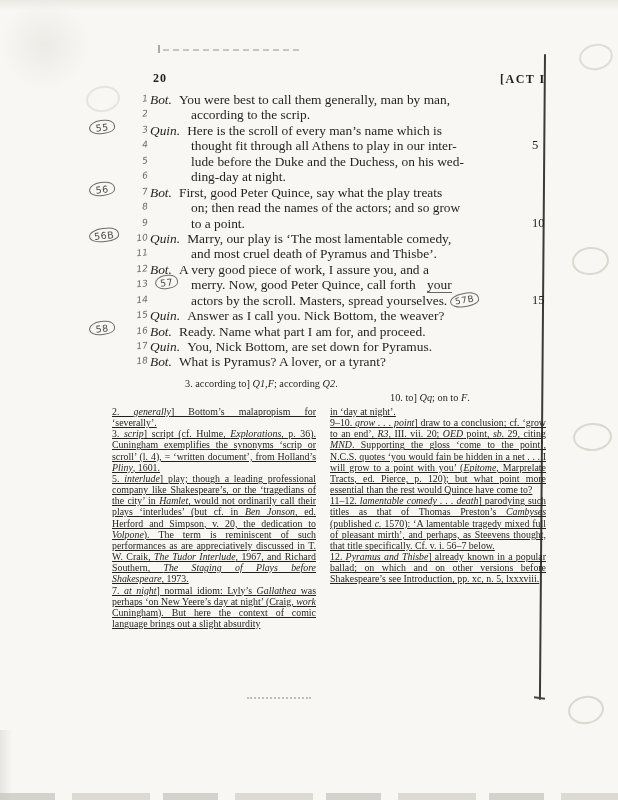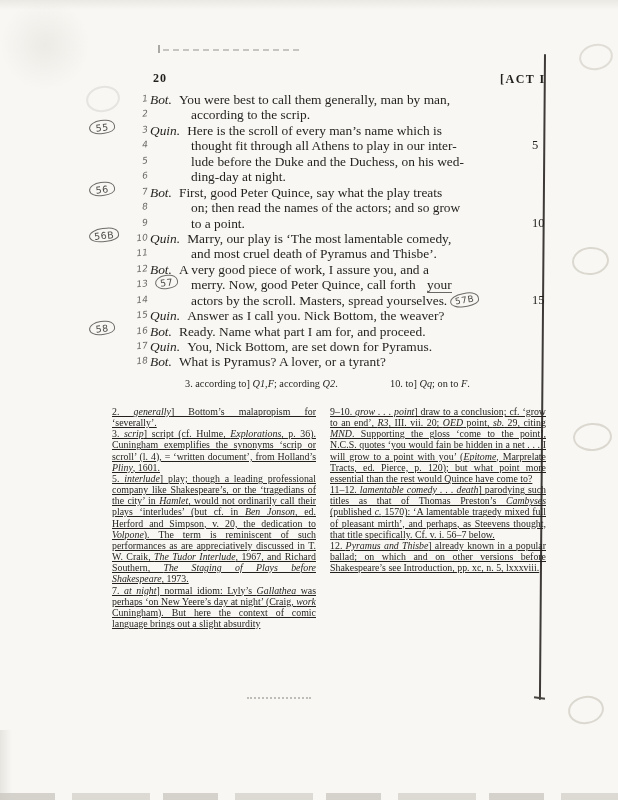--- a/index.html
+++ b/index.html
@@ -52,21 +52,21 @@
   .mcircle{position:absolute;left:-61px;top:-3px;min-width:16px;text-align:center;transform:rotate(-6deg);}
   .ecircle{position:absolute;left:-64px;top:-6px;width:30px;height:22px;
     border:2.5px solid rgba(150,145,136,.18);border-radius:50%;transform:rotate(-10deg);}
   .precirc{position:absolute;left:5px;top:-2px;transform:rotate(-7deg);}
   .postcirc{margin-left:3px;transform:rotate(-9deg);vertical-align:top;font-size:9px;}
   .uword{border-bottom:1.3px solid #6a6762;margin-left:8px;}
 
   
   .collation{position:absolute;top:378px;left:0;width:618px;font-size:10.3px;}
   .coll1{position:absolute;left:185px;white-space:nowrap;}
-  .coll2{position:absolute;left:390px;white-space:nowrap;}
+  .coll2{position:absolute;left:390px;white-space:nowrap;margin-top:14px;}
 
   
   .col{position:absolute;top:406px;font-size:9.9px;line-height:11.15px;text-align:justify;}
   .col.left{left:112px;width:204px;}
   .col.right{left:330px;width:216px;}
   .note{margin:0;text-decoration:underline;}
 </style>
 </head>
 <body>
 
@@ -244,18 +244,19 @@
 
   <div class="col left">
 
   <p class="note"><span><span>2. </span><i>generally</i><span>] Bottom’s malapropism for ‘severally’.</span></span></p>
       <p class="note"><span><span>3. </span><i>scrip</i><span>] script (cf. Hulme, </span><i>Explorations</i><span>, p. 36). Cuningham exemplifies the synonyms ‘scrip or scroll’ (l. 4), = ‘written document’, from Holland’s </span><i>Pliny</i><span>, 1601.</span></span></p>
       <p class="note"><span><span>5. </span><i>interlude</i><span>] play; though a leading professional company like Shakespeare’s, or the ‘tragedians of the city’ in </span><i>Hamlet</i><span>, would not ordinarily call their plays ‘interludes’ (but cf. in </span><i>Ben Jonson</i><span>, ed. Herford and Simpson, v. 20, the dedication to </span><i>Volpone</i><span>). The term is reminiscent of such performances as are appreciatively discussed in T. W. Craik, </span><i>The Tudor Interlude</i><span>, 1967, and Richard Southern, </span><i>The Staging of Plays before Shakespeare</i><span>, 1973.</span></span></p>
       <p class="note"><span><span>7. </span><i>at night</i><span>] normal idiom: Lyly’s </span><i>Gallathea</i><span> was perhaps ‘on New Yeere’s day at night’ (Craig, </span><i>work</i><span> Cuningham). But here the context of comic language brings out a slight absurdity</span></span></p>
     </div>
   <div class="col right">
 
+  <p class="note"><span><span>in ‘day at night’.</span></span></p>
       <p class="note"><span><span>9–10. </span><i>grow . . . point</i><span>] draw to a conclusion; cf. ‘grow to an end’, </span><i>R3</i><span>, III. vii. 20; </span><i>OED</i><span> point, </span><i>sb.</i><span> 29, citing </span><i>MND</i><span>. Supporting the gloss ‘come to the point’, N.C.S. quotes ‘you would fain be hidden in a net . . . I will grow to a point with you’ (</span><i>Epitome</i><span>, Marprelate Tracts, ed. Pierce, p. 120); but what point more essential than the rest would Quince have come to?</span></span></p>
       <p class="note"><span><span>11–12. </span><i>lamentable comedy . . . death</i><span>] parodying such titles as that of Thomas Preston’s </span><i>Cambyses</i><span> (published </span><i>c.</i><span> 1570): ‘A lamentable tragedy mixed full of pleasant mirth’, and perhaps, as Steevens thought, that title specifically. Cf. v. i. 56–7 below.</span></span></p>
       <p class="note"><span><span>12. </span><i>Pyramus and Thisbe</i><span>] already known in a popular ballad; on which and on other versions before Shakespeare’s see Introduction, pp. xc, n. 5, lxxxviii.</span></span></p>
     </div>
 
 </div>
 
 </body></html>

